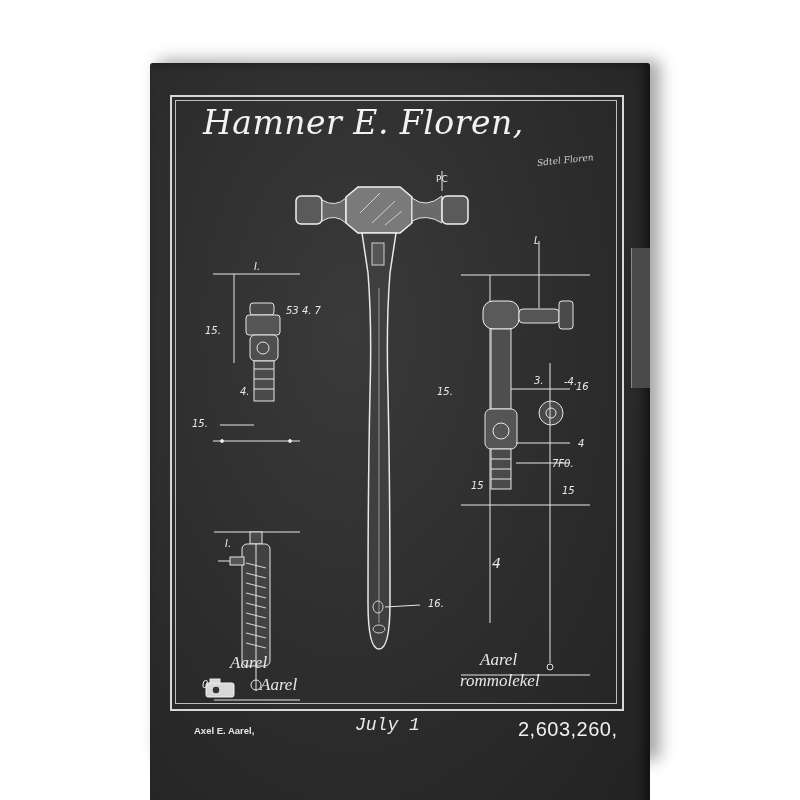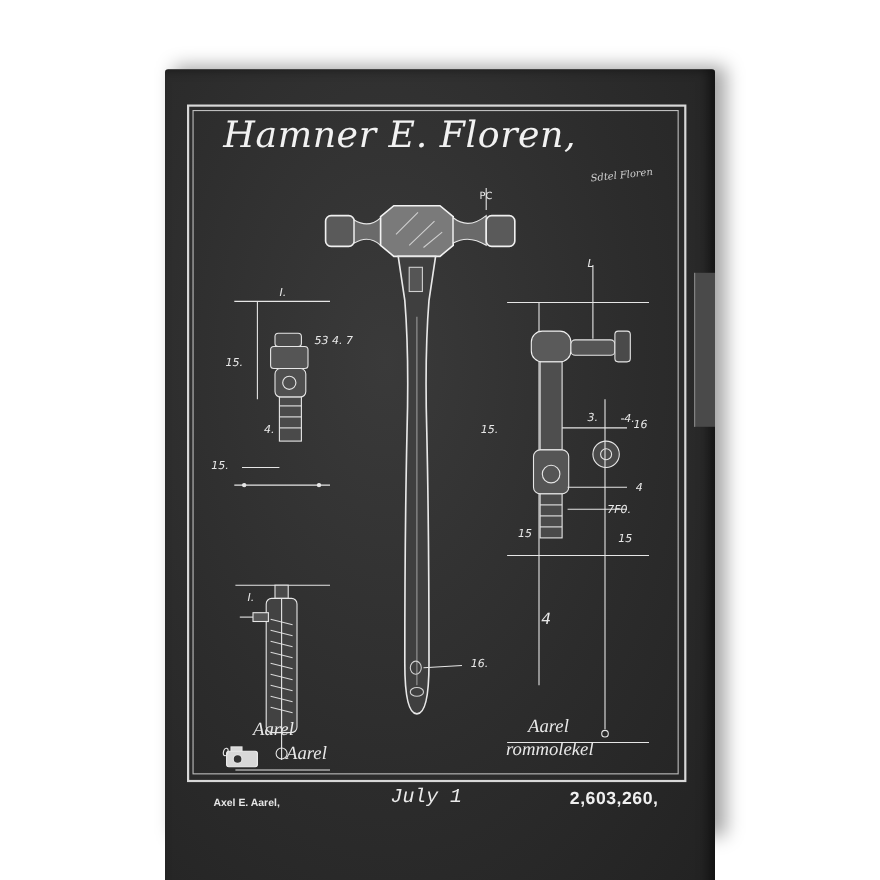--- a/index.html
+++ b/index.html
@@ -51,21 +51,21 @@
   .sig-right-2 { left: 310px; top: 608px; font-size: 17px; }
   .footer-name {
     position: absolute; left: 44px; top: 662px; font-size: 9.5px; font-weight: bold;
     color: #e6e6e6; white-space: nowrap;
   }
   .footer-date {
     position: absolute; left: 205px; top: 652px; font-size: 18px;
     font-family: Liberation Mono, monospace; font-style: italic; color: #eaeaea; white-space: nowrap;
   }
   .footer-number {
-    position: absolute; left: 368px; top: 655px; font-size: 16px; font-weight: bold;
+    position: absolute; left: 368px; top: 655px; font-size: 20px; font-weight: normal;
     color: #f0f0f0; white-space: nowrap; letter-spacing: 0.5px;
   }
   .label {
     position: absolute; font-family: "DejaVu Sans", sans-serif; font-style: italic;
     font-size: 10px; color: #e8e8e8; white-space: nowrap;
   }
   svg.drawing { position: absolute; left: 0; top: 0; }
   .tab-right {
     position: absolute; right: 0; top: 185px; width: 18px; height: 140px;
     background: #4a4a4a; border-left: 1px solid #888;

